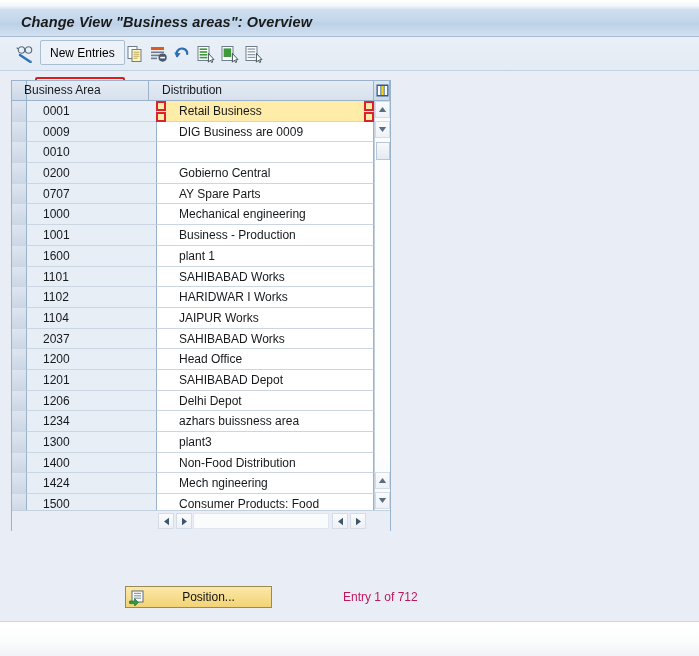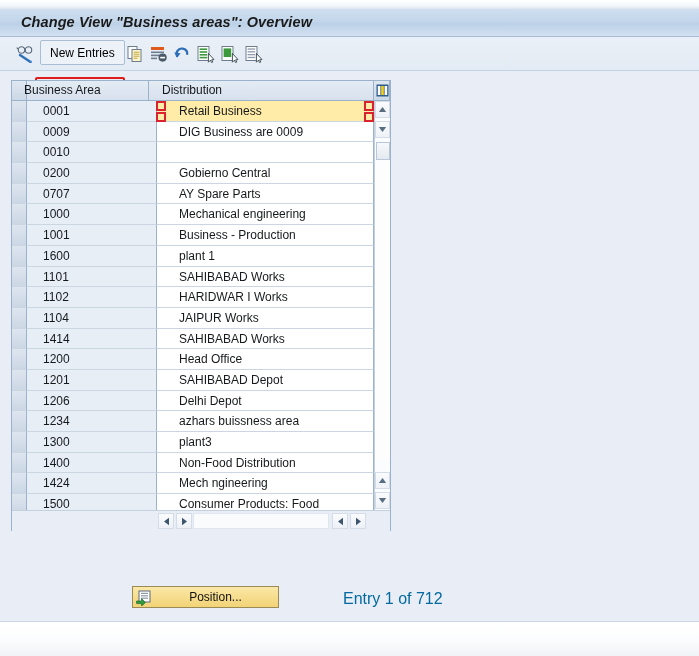--- a/index.html
+++ b/index.html
@@ -240,21 +240,21 @@
   .hs-track {
     position: absolute; left: 181px; top: 2px;
     width: 136px; height: 16px;
     background: #fafbfc;
     border: 1px solid #e0e6ee;
     box-sizing: border-box;
   }
   
   .position-btn {
     position: absolute;
-    left: 132px; top: 586px;
+    left: 125px; top: 586px;
     width: 147px; height: 22px;
     background: linear-gradient(to bottom,#fbe8a8 0%,#f6dd8e 50%,#f2d377 100%);
     border: 1px solid #9a8b55;
     box-sizing: border-box;
     display: flex; align-items: center;
     cursor: pointer;
   }
   .position-btn .pb-icon {
     position: absolute; left: 2px; top: 2px;
     width: 17px; height: 17px;
@@ -265,22 +265,22 @@
     width: 147px; height: 20px; line-height: 20px;
     text-align: center;
     font-size: 12px;
     color: #111;
     padding-left: 18px;
     box-sizing: border-box;
   }
   .entry-text {
     position: absolute;
     left: 343px; top: 590px;
-    font-size: 16px;
-    color: #0369a1;
+    font-size: 12px;
+    color: #be185d;
     white-space: nowrap;
   }
   
   .statusbar {
     position: absolute; left: 0; top: 621px;
     width: 699px; height: 35px;
     background: linear-gradient(to bottom,#ffffff 0%,#fbfcfd 55%,#f0f3f7 100%);
     border-top: 1px solid #cdd8e4;
     box-sizing: border-box;
   }
@@ -464,21 +464,21 @@
           <div class="cell-key">1102</div>
           <div class="cell-desc">HARIDWAR I Works</div>
         </div>
         <div class="row">
           <div class="cell-sel"></div>
           <div class="cell-key">1104</div>
           <div class="cell-desc">JAIPUR Works</div>
         </div>
         <div class="row">
           <div class="cell-sel"></div>
-          <div class="cell-key">1414</div>
+          <div class="cell-key">2037</div>
           <div class="cell-desc">SAHIBABAD Works</div>
         </div>
         <div class="row">
           <div class="cell-sel"></div>
           <div class="cell-key">1200</div>
           <div class="cell-desc">Head Office</div>
         </div>
         <div class="row">
           <div class="cell-sel"></div>
           <div class="cell-key">1201</div>

